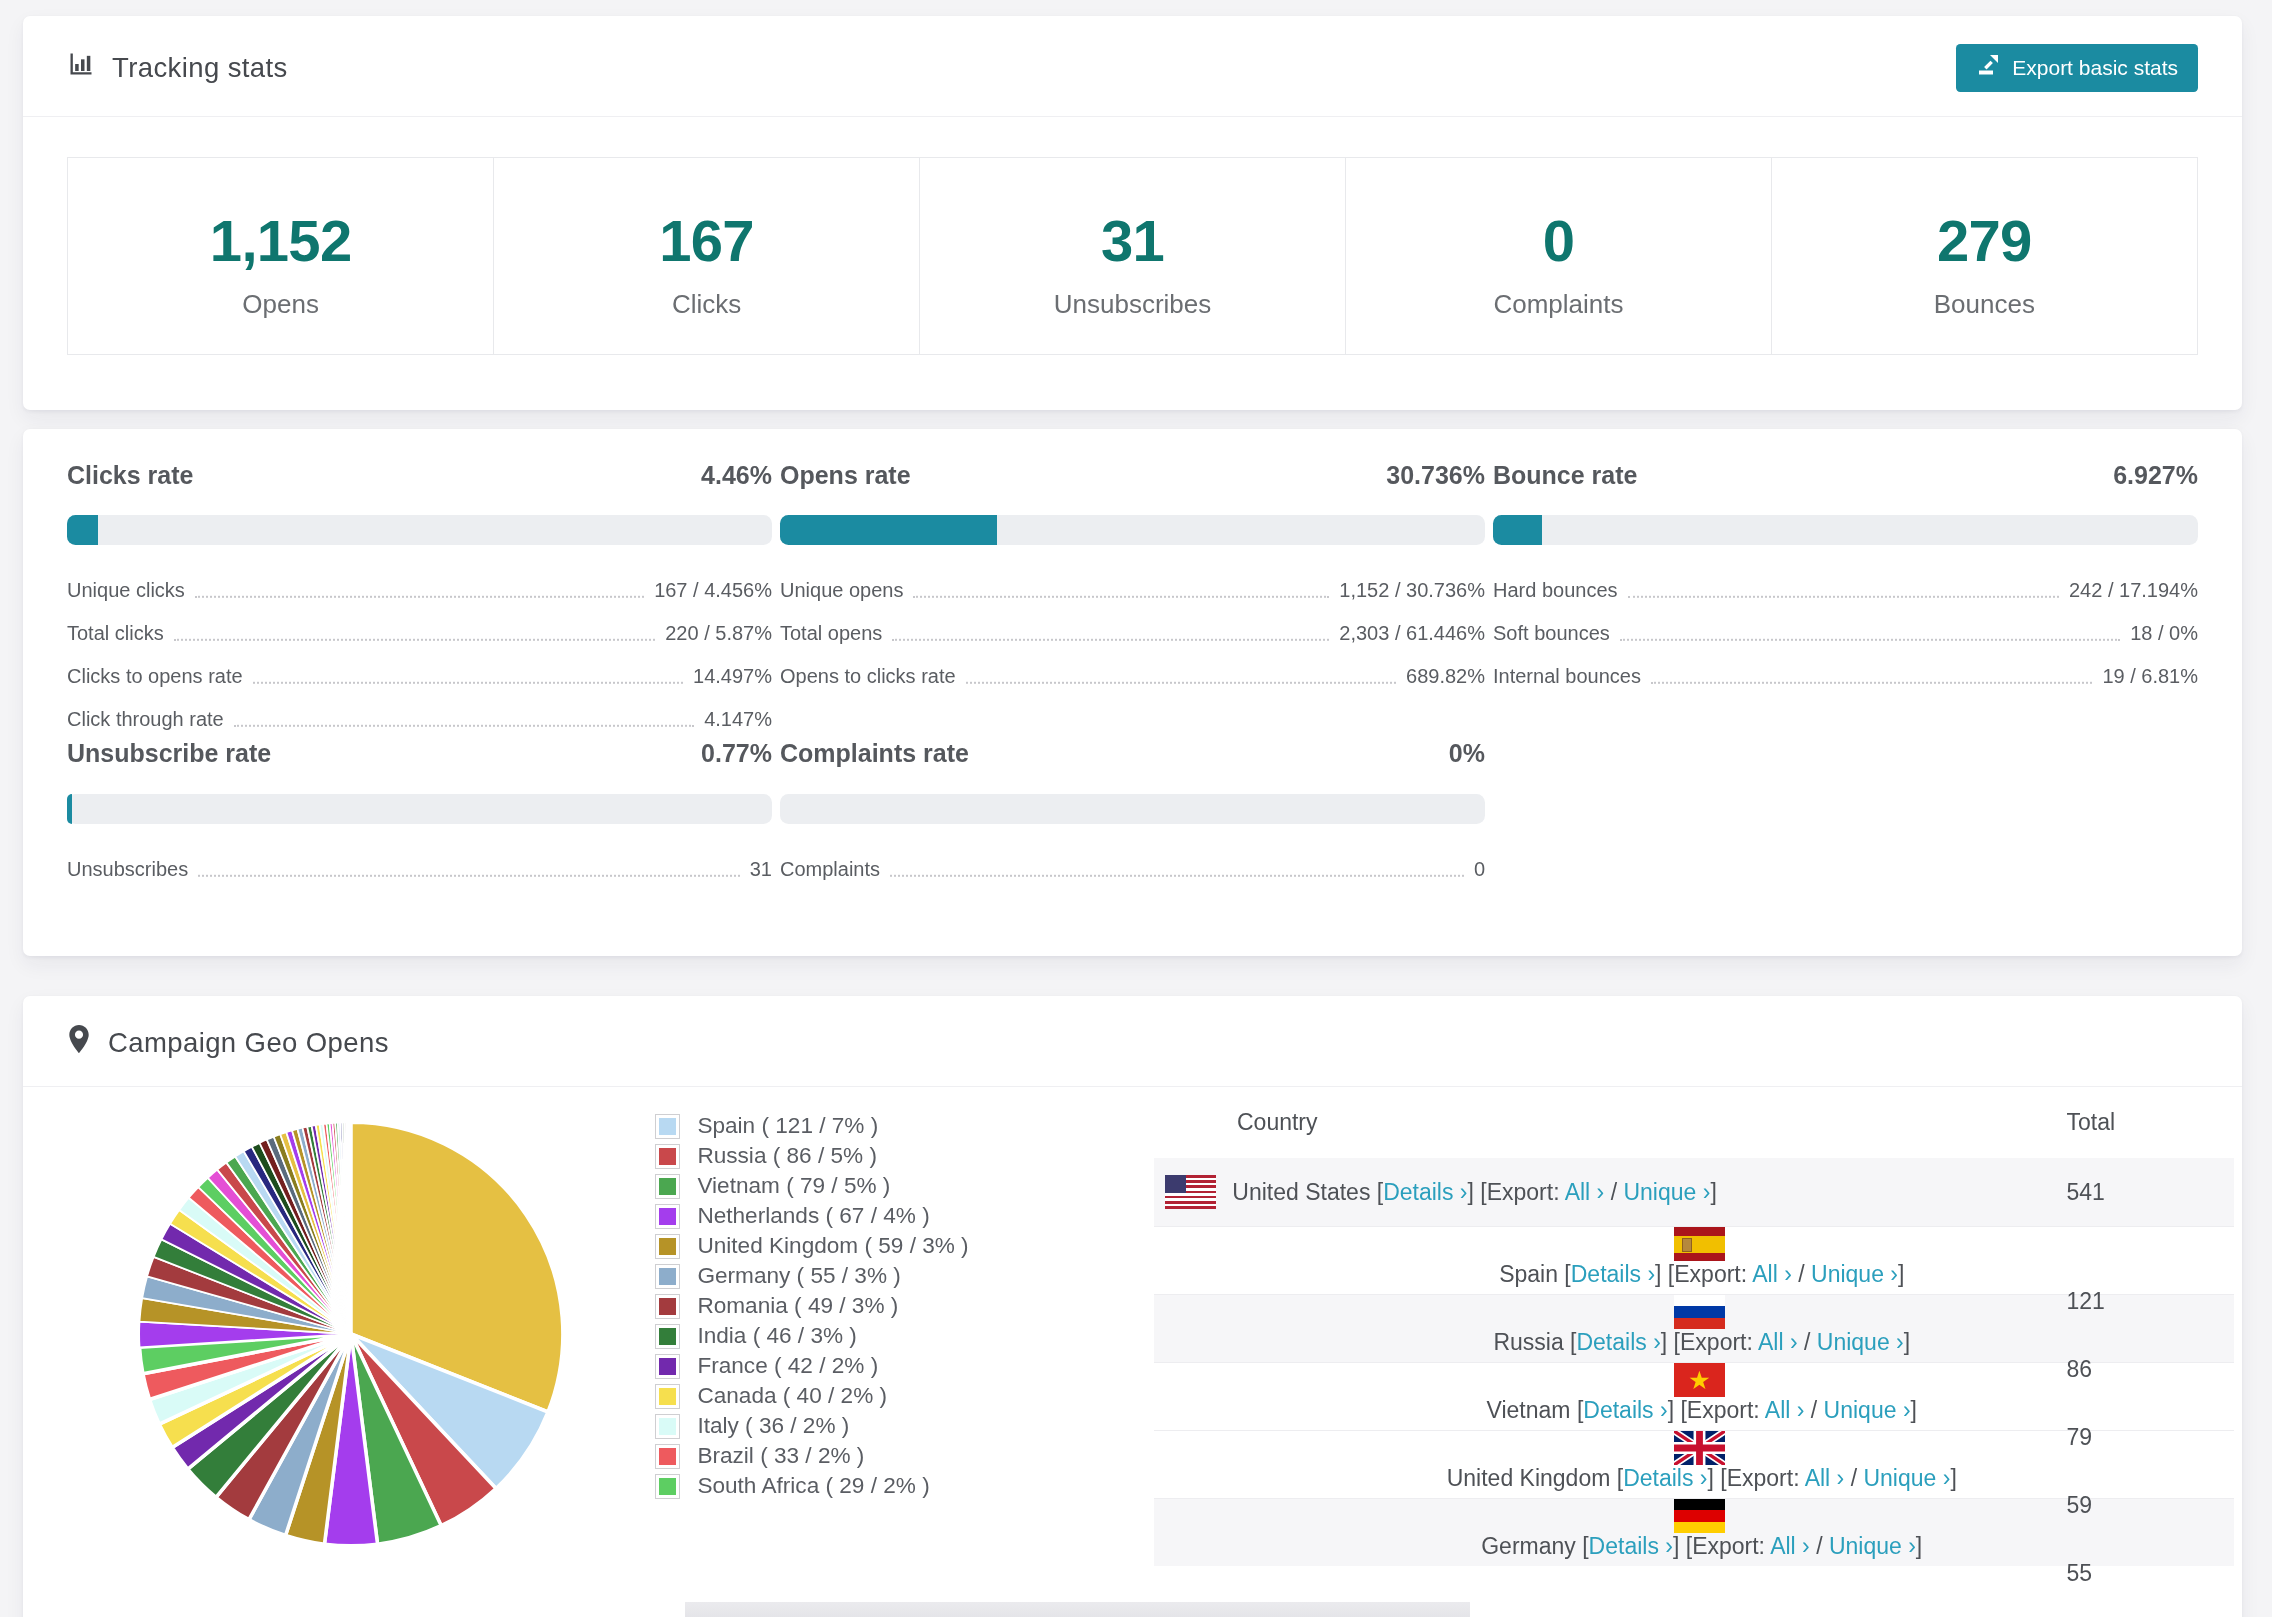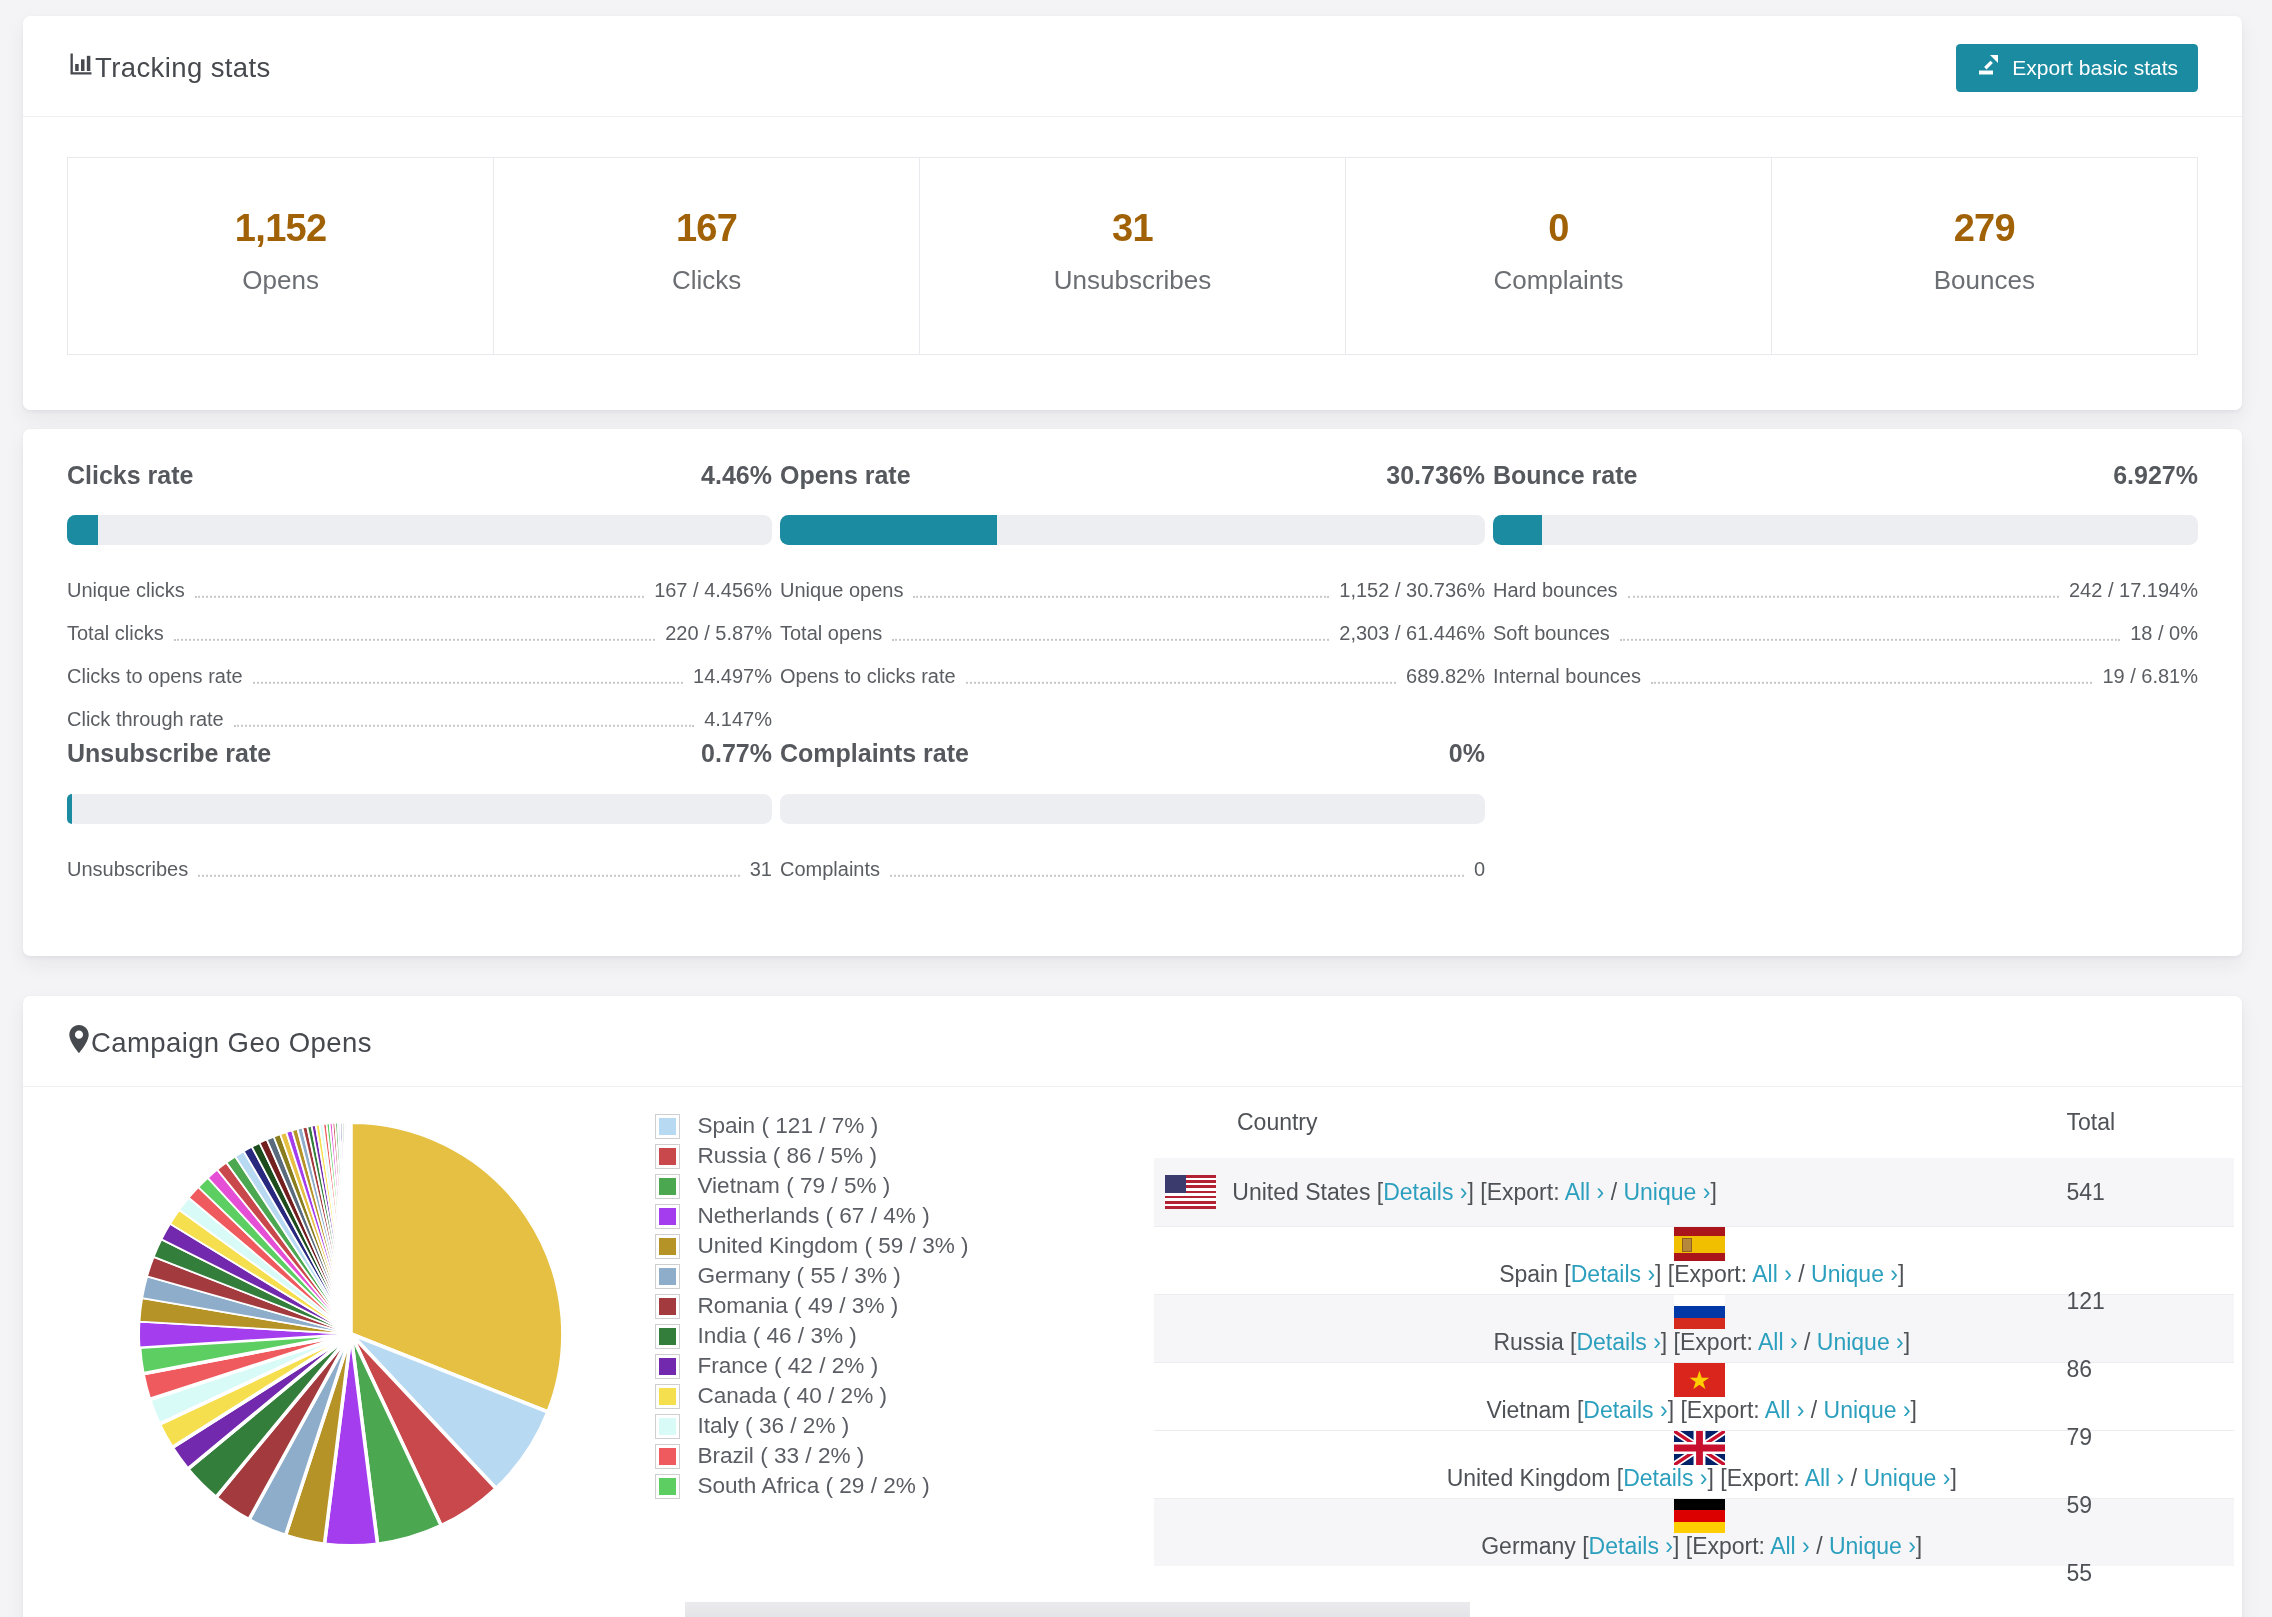--- a/index.html
+++ b/index.html
@@ -16,37 +16,37 @@
   }
   #card-tracking { top:15.5px;  height:394px; }
   #card-rates    { top:429px; height:527px; }
   #card-geo      { top:996px; height:780px; overflow:hidden; }
 
   
   .card-header {
     display:flex; align-items:center; justify-content:space-between;
     padding:28px 44px 24px 44px; border-bottom:1.4px solid #efeff2;
   }
-  .card-title { display:flex; align-items:center; font-size:27.5px; color:#46494e; letter-spacing:0.4px; }
+  .card-title { display:flex; align-items:center; gap:17px; font-size:27.5px; color:#46494e; letter-spacing:0.4px; }
   .card-title svg { flex:none; }
 
   .btn-export {
     display:flex; align-items:center; gap:12.7px; cursor:pointer;
     background:#1b8ba1; color:#fff; font-size:21px; font-family:inherit;
     padding:0 20px; height:48px; border:none; border-radius:4.2px;
   }
 
   
   .counters { display:flex; margin:40px 44px 0 44px; }
   .counter {
     flex:1; text-align:center; background:#fff;
     border:1.4px solid #e8e9ec; margin-left:-1.4px; height:198px; padding-top:49px;
   }
   .counter:first-child { margin-left:0; }
-  .counter-value { font-size:38px; font-weight:bold; color:#a16207; letter-spacing:-0.7px; }
+  .counter-value { font-size:58px; font-weight:bold; color:#0f766e; letter-spacing:-0.7px; }
   .counter-label { margin-top:15.5px; font-size:26px; color:#6b6e72; }
 
   
   .rates-grid {
     display:grid; grid-template-columns:repeat(3,1fr);
     column-gap:44px; row-gap:38px; padding:32px 44px 0 44px;gap:8px;
   }
   .panel-head { display:flex; justify-content:space-between; align-items:baseline; }
   .panel-title { font-size:25px; font-weight:bold; color:#55585d; }
   .panel-value { font-size:25px; font-weight:bold; color:#55585d; }

